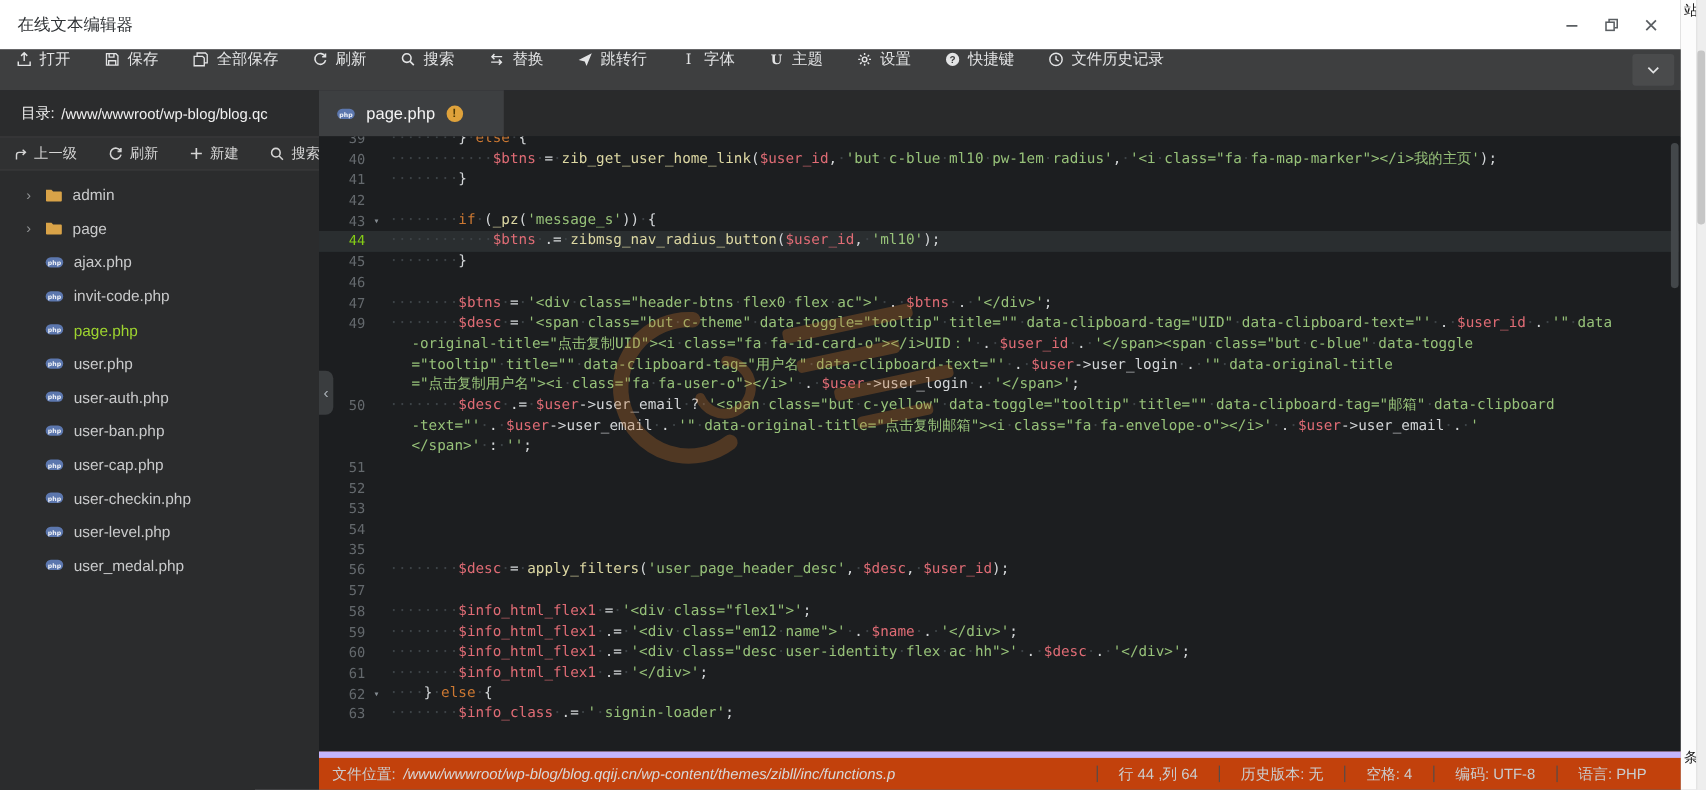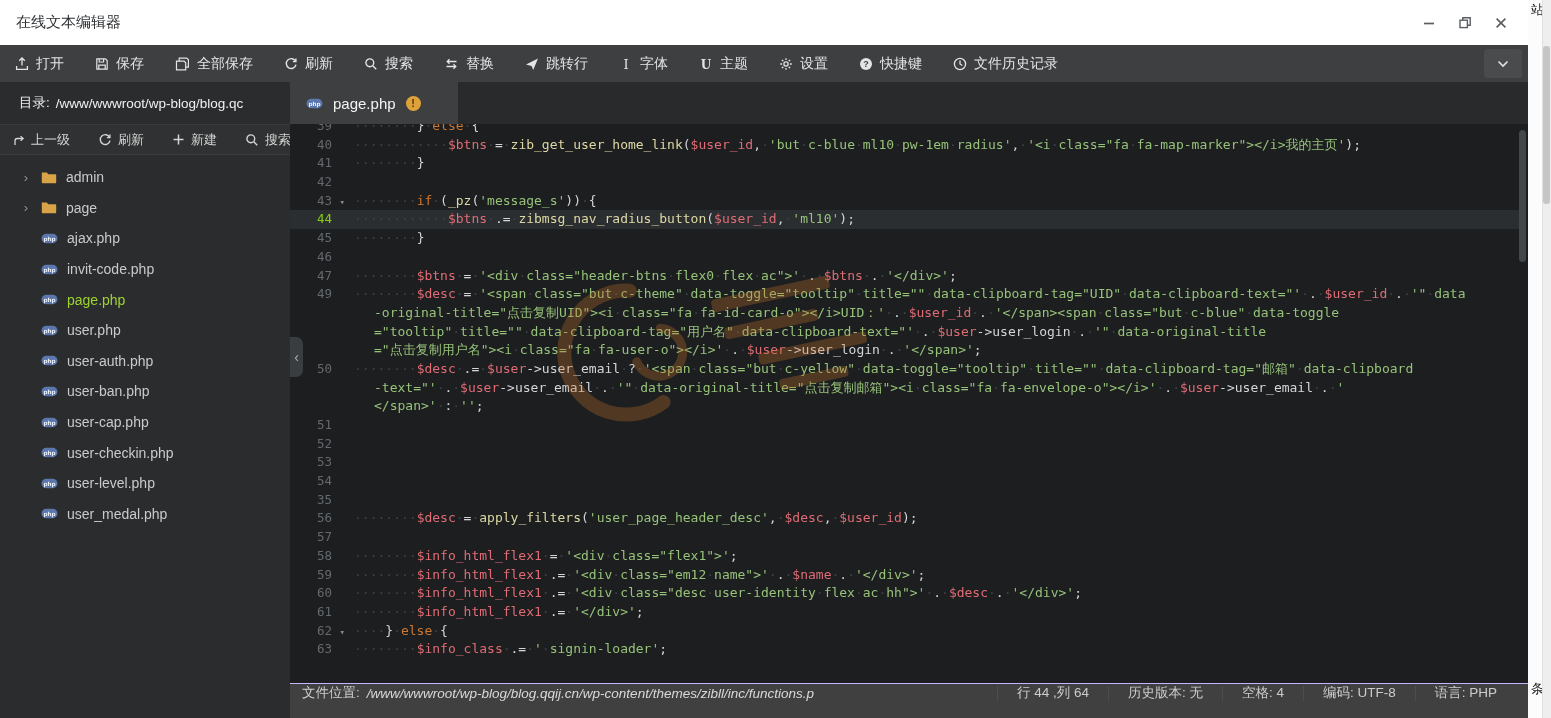--- a/index.html
+++ b/index.html
@@ -4,21 +4,21 @@
 <style>
   *{margin:0;padding:0;box-sizing:border-box}
   html,body{width:1551px;height:718px;overflow:hidden;font-family:"Liberation Sans","DejaVu Sans",sans-serif}
   .stage{position:relative;width:1551px;height:689px;background:#fff}
   .window{position:absolute;left:0;top:0;width:1528px;height:718px;display:flex;flex-direction:column;background:#1c1e20}
   .titlebar{height:45px;background:#ffffff;display:flex;align-items:center;padding:0 16px;flex:0 0 auto}
   .title{font-size:15px;color:#2f3235}
   .win-controls{margin-left:auto;display:flex;gap:14px;align-items:center}
   .ctrl{width:22px;height:22px;display:flex;align-items:center;justify-content:center;cursor:pointer}
   .toolbar{height:37px;background:#3e3f40;display:flex;align-items:stretch;color:#e3e4e5;flex:0 0 auto;position:relative}
-  .tb-items{display:flex;align-items:center}
+  .tb-items{display:flex;align-items:flex-start}
   .tb-btn{display:flex;align-items:center;gap:7px;padding:0 15px;font-size:14px;cursor:pointer;white-space:nowrap}
   .tb-sep{width:1px;background:#2e2f30}
   .ic{display:inline-flex;align-items:center;justify-content:center}
   .tb-caret{position:absolute;right:6px;top:4px;bottom:4px;width:38px;display:flex;align-items:center;justify-content:center;background:#4a4b4c;border-radius:3px;cursor:pointer;color:#e3e4e5}
   .bodyrow{flex:1;display:flex;min-height:0}
   .sidebar{width:290px;background:#2b2c2d;display:flex;flex-direction:column;flex:0 0 auto;min-height:0}
   .dir-row{height:42px;display:flex;align-items:center;padding:0 19px;color:#f0f0f0;font-size:13.5px;white-space:nowrap;overflow:hidden;gap:6px;flex:0 0 auto}
   .sb-actions{height:31px;background:#303132;border-top:1px solid #3a3b3c;border-bottom:1px solid #3a3b3c;display:flex;align-items:center;color:#d5d5d5;font-size:13px;padding:0 12px;gap:28px;flex:0 0 auto}
   .sb-act{display:flex;gap:6px;align-items:center;cursor:pointer;white-space:nowrap}
   .tree{flex:1;overflow:hidden;padding-top:7px}
@@ -39,21 +39,21 @@
   .codeln{padding-left:6px;color:#d3d6d8;overflow:hidden}
   .codeln.cont{padding-left:26px}
   .ws{color:#3c4246}
   .tk-p{color:#d3d6d8}
   .tk-v{color:#e06c75}
   .tk-s{color:#97c279}
   .tk-k{color:#cc7832}
   .tk-f{color:#ddd8a3}
   .ed-thumb{position:absolute;right:2px;top:6px;width:7px;height:132px;background:#43474a;border-radius:4px}
   .watermark{position:absolute;left:225px;top:95px;opacity:.3;transform:rotate(-12deg);pointer-events:none}
-  .statusbar{height:35px;background:#404040;border-top:1px solid #c4b5fd;display:flex;align-items:flex-start;color:#cbcccd;font-size:13.5px;padding:0 12px;flex:0 0 auto}
+  .statusbar{height:35px;background:#c2410c;border-top:6px solid #c4b5fd;display:flex;align-items:center;color:#cbcccd;font-size:13.5px;padding:0 12px;flex:0 0 auto}
   .st-left{display:flex;align-items:center;gap:7px;flex:1;min-width:0;overflow:hidden;white-space:nowrap}
   .st-path{font-style:italic;color:#d8d9da}
   .st-right{display:flex;align-items:center}
   .st-item{padding:0 19px;white-space:nowrap}
   .st-sep{width:1px;height:15px;background:#4b4d4f}
   .collapse-handle{position:absolute;left:290px;top:337px;width:13px;height:40px;background:#3a3d3f;border-radius:0 7px 7px 0;display:flex;align-items:center;justify-content:center;color:#aab1b7;cursor:pointer;z-index:6;font-size:14px}
   .right-strip{position:absolute;right:0;top:0;width:23px;height:718px;background:#fcfcfc;color:#1c1c1c;font-size:13px;z-index:2}
   .strip-char{position:absolute;left:3px}
   .strip-char.top{top:1px}
   .strip-char.bottom{top:680px}

